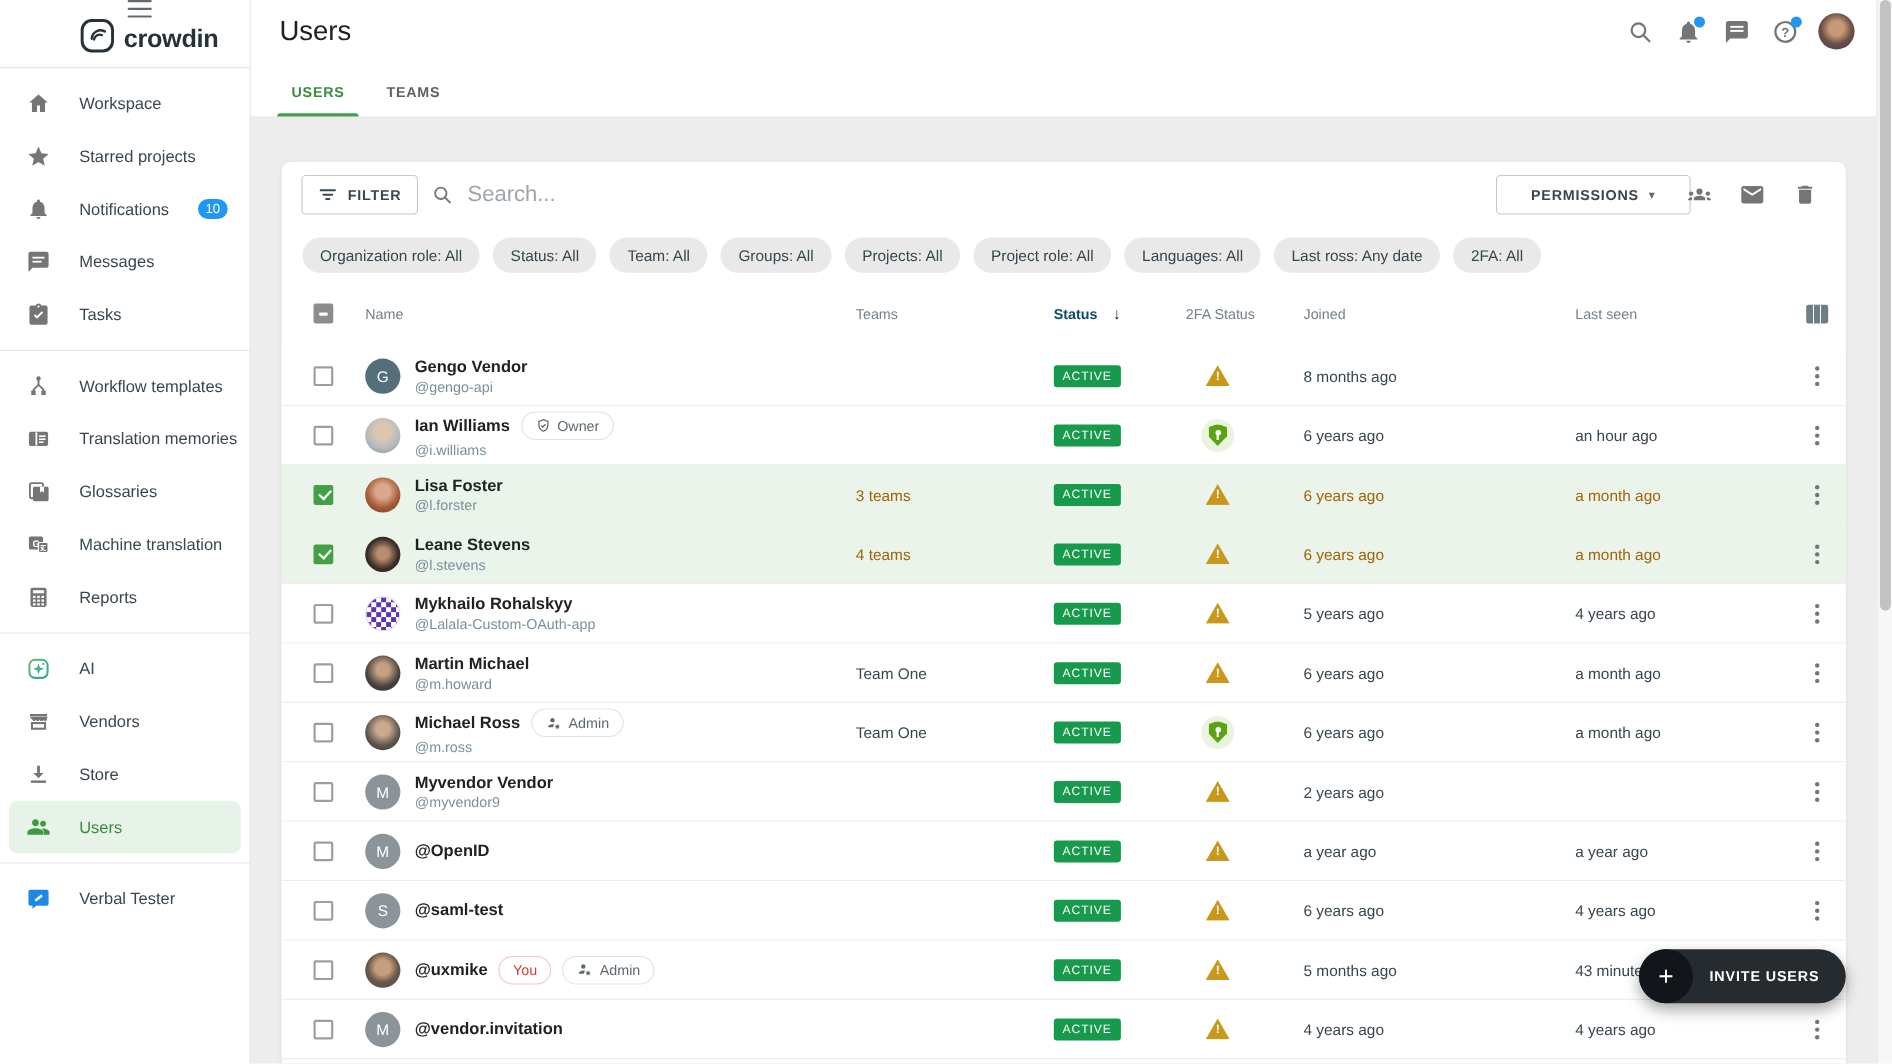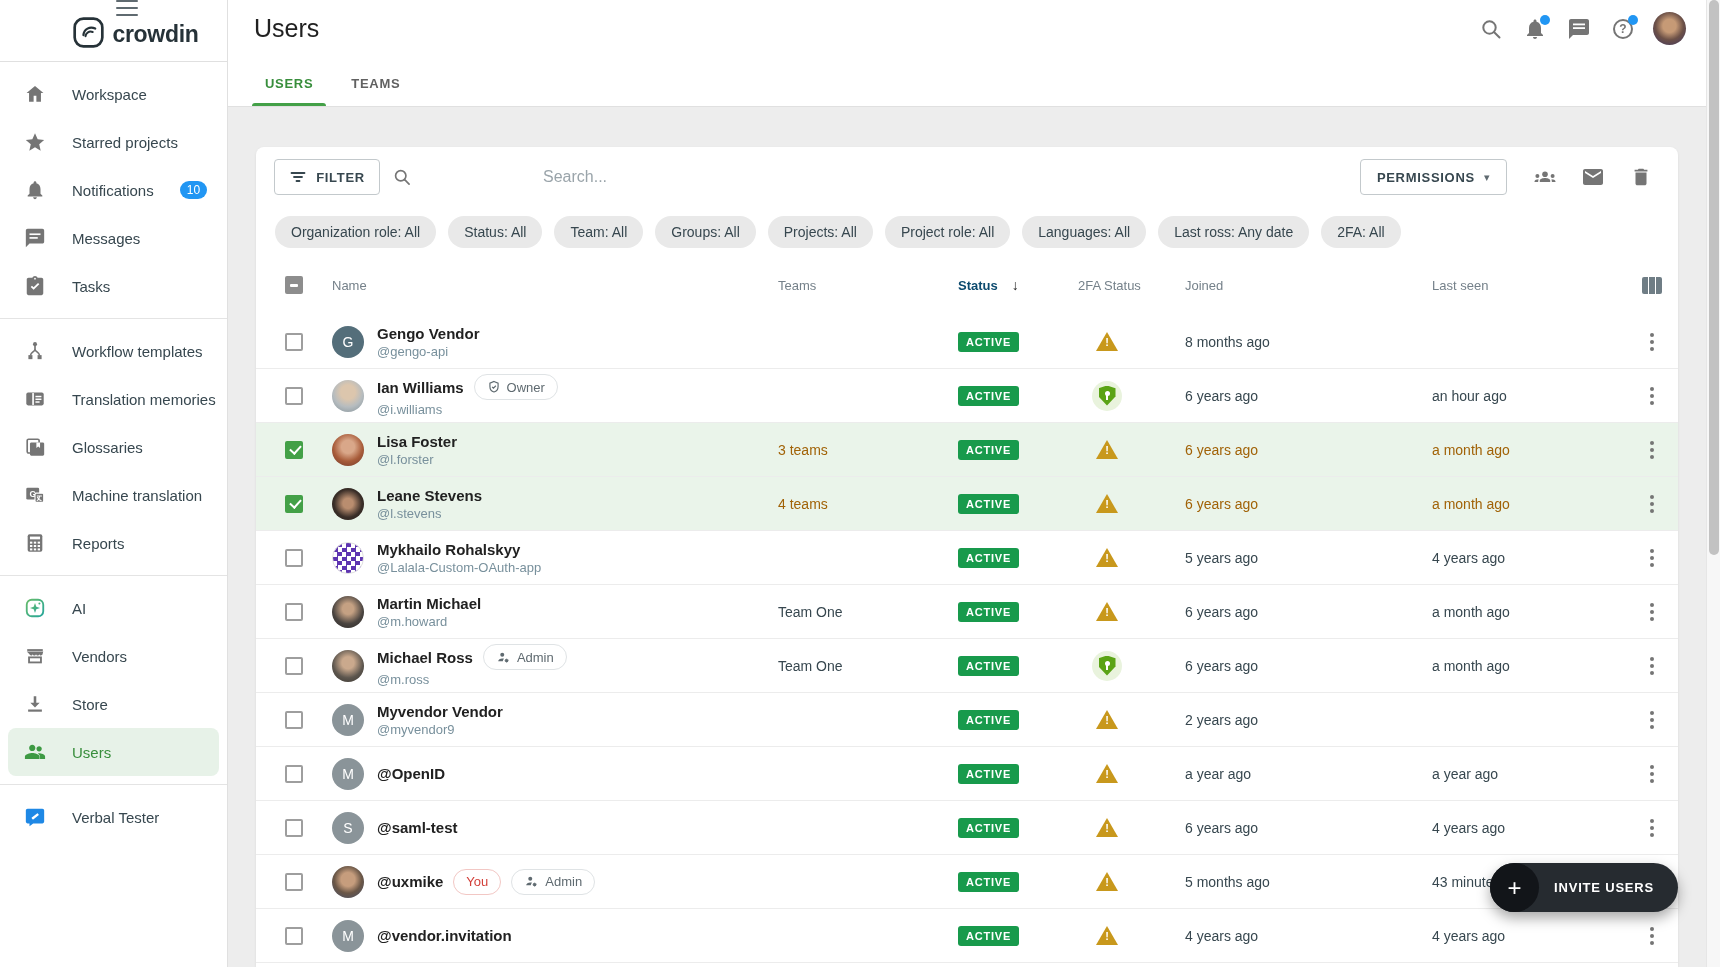--- a/index.html
+++ b/index.html
@@ -42,24 +42,24 @@
   .tab.active::after { content:""; position:absolute; left:0; right:0; bottom:0; height:3px; background:#43a047; border-radius:3px 3px 0 0; }
 
   
   .content-bg { position:absolute; left:228px; top:107px; right:14px; bottom:0; background:#ededed; }
   .card { position:absolute; left:256px; top:147px; width:1422px; bottom:0; background:#fff; border-radius:8px 8px 0 0; box-shadow:0 1px 3px rgba(0,0,0,.08); }
 
   
   .toolbar { position:relative; height:62px; }
   .btn-outline { position:absolute; top:12px; height:36px; border:1px solid #c3c9cc; border-radius:4px; background:#fff; display:flex; align-items:center; justify-content:center; gap:9px; font-size:13px; font-weight:700; letter-spacing:.7px; color:#37474f; cursor:pointer; }
   .btn-filter { left:18px; width:106px; }
-  .btn-perms { left:1104px; width:147px; }
+  .btn-perms { left:1104px; width:177px; }
   .caret { font-size:11px; color:#5f6a70; }
   .searchbox { position:absolute; left:136px; top:12px; height:36px; display:flex; align-items:center; gap:13px; }
-  .searchbox input { border:none; outline:none; font-size:16px; width:300px; color:#4d7c0f; font-family:inherit;text-align:center; }
+  .searchbox input { border:none; outline:none; font-size:20px; width:300px; color:#4d7c0f; font-family:inherit; }
   .searchbox input::placeholder { color:#9aa4aa; }
   .tool-ico { position:absolute; top:18px; width:24px; height:24px; display:flex; align-items:center; justify-content:center; cursor:pointer; }
 
   
   .chipsbar { position:relative; height:46px; display:flex; align-items:center; gap:12px; padding-left:19px; }
   .chip { height:32px; background:#e9e9e9; border-radius:16px; display:flex; align-items:center; padding:0 16px; font-size:14px; color:#37474f; cursor:pointer; white-space:nowrap; }
 
   
   .thead { position:relative; height:60px; display:flex; align-items:center; padding-left:29px; font-size:13px; color:#75818a; }
   .thead .hname { width:446px; }
@@ -93,21 +93,21 @@
   .av-p5 { background:radial-gradient(circle at 50% 40%, #caa98d 24%, #5d564e 60%, #3b3732 95%); }
   .av-p6 { background:radial-gradient(circle at 50% 42%, #c69d7d 28%, #6b5747 56%, #474f66 95%); }
   .namecell { width:401px; flex:none; display:flex; flex-direction:column; justify-content:center; gap:2px; }
   .nline { display:flex; align-items:center; gap:10px; }
   .uname { font-size:15px; font-weight:700; color:#212121; cursor:pointer; }
   .uhandle { font-size:13px; color:#78909c; }
   .pill { height:26px; border:1px solid #dfe3e5; border-radius:14px; display:flex; align-items:center; gap:6px; padding:0 12px; font-size:13px; color:#5f6a70; background:#fff; }
   .pill-you { border-color:#f2c7c4; color:#d2403a; }
   .tcell { font-size:14px; color:#37474f; }
   .row.selected .tcell { color:#a16207; }
-  .badge-active { display:inline-block; background:#189a4c; color:#fff; font-size:11px; font-weight:700; letter-spacing:.8px; padding:4px 8px; border-radius:3px; }
+  .badge-active { display:inline-block; background:#189a4c; color:#fff; font-size:11px; font-weight:400; letter-spacing:.8px; padding:4px 8px; border-radius:3px; }
   .warn { position:relative; width:22px; height:19px; flex:none; }
   .warn::before { content:""; position:absolute; inset:0; background:#c8981c; clip-path:polygon(50% 0,100% 100%,0 100%); }
   .warn::after { content:"!"; position:absolute; left:0; right:0; top:5px; color:#fff; font-size:11px; font-weight:700; text-align:center; line-height:1; }
   .shield-wrap { width:30px; height:30px; border-radius:50%; background:#e9f3dd; display:flex; align-items:center; justify-content:center; flex:none; margin-left:-4px; }
   .shield { position:relative; width:17px; height:20px; background:#5aa315; clip-path:polygon(50% 0,100% 14%,100% 55%,50% 100%,0 55%,0 14%); }
   .shield::before { content:""; position:absolute; left:6px; top:5px; width:5px; height:5px; border-radius:50%; background:#fff; }
   .shield::after { content:""; position:absolute; left:7.5px; top:9px; width:2px; height:5px; background:#fff; }
   .tfa-cell { padding-left:18px; display:flex; align-items:center; }
   .kebab { width:24px; height:24px; position:relative; cursor:pointer; flex:none; margin-right:14px; }
   .kebab::before { content:""; position:absolute; left:10px; top:3px; width:4px; height:4px; border-radius:50%; background:#757575; box-shadow:0 7px 0 #757575, 0 14px 0 #757575; }

